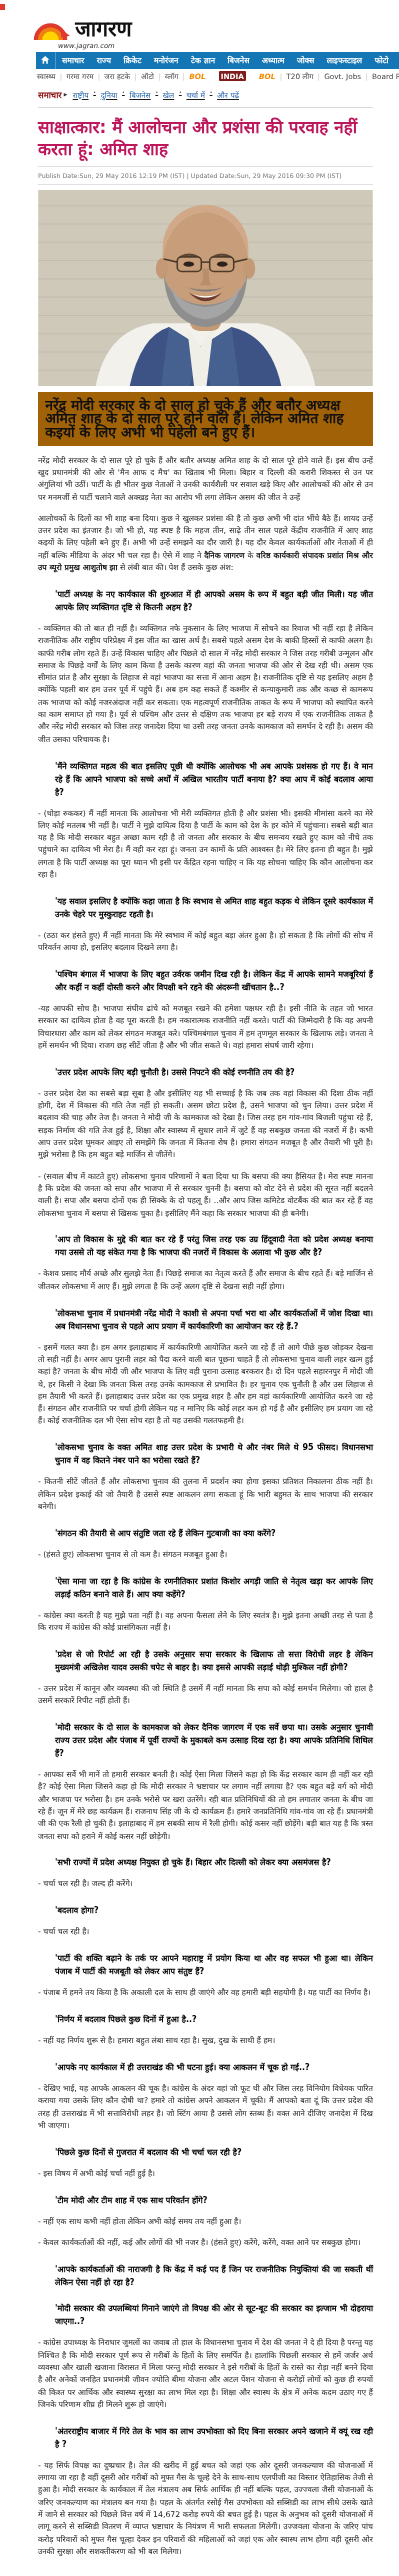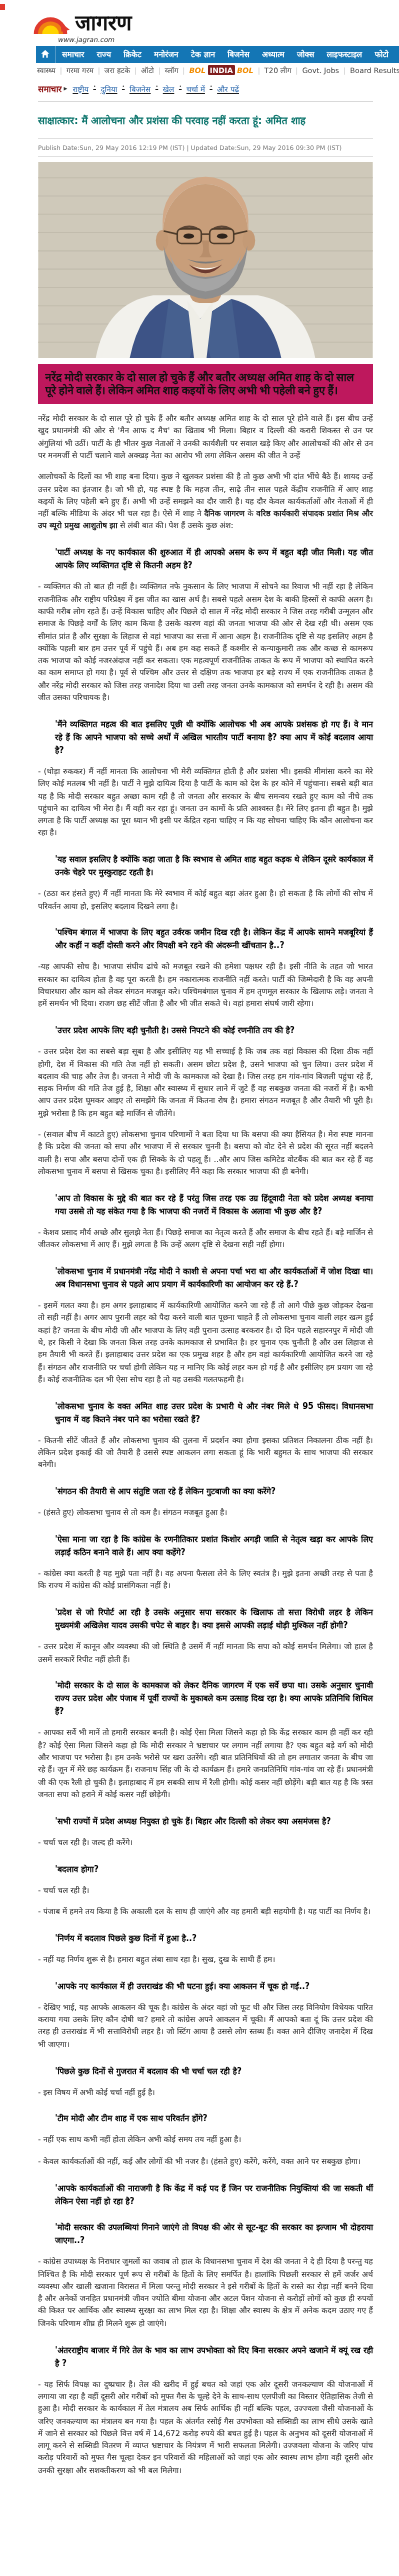--- a/index.html
+++ b/index.html
@@ -1,45 +1,45 @@
 <!DOCTYPE html>
 <html style="font-size:8.4px"><head>
 <meta charset="utf-8">
 <style>
   html,body{margin:0;padding:0;background:#fff;}
   body{width:399px;overflow-x:hidden;font-family:"DejaVu Sans","Liberation Sans",sans-serif;color:#1c1c1c;position:relative;}
   .corner-artifact{position:absolute;left:0;top:3.7px;width:5.2px;height:6.3px;background:#e03a2e;}
   
-  .header-top{padding:10.5px 0 2.1px 31px;}
+  .header-top{padding:10.5px 0 2.1px 31px;margin-top:6px;}
   .logo-row{display:flex;align-items:flex-end;gap:5.2px;}
   .logo-text{font-size:21px;font-weight:700;color:#111;line-height:23px;}
   .logo-url{font-size:6.8px;font-style:italic;color:#333;margin:1px 0 0 27px;}
   
   .nav1{margin-left:36px;background:#1476b5;height:17px;display:flex;align-items:stretch;white-space:nowrap;overflow:hidden;width:364px;}
   .nav1 .home{display:flex;align-items:center;padding:0 5.2px;border-right:0.5px solid rgba(255,255,255,.25);}
   .nav1-item{display:flex;align-items:center;padding:0 6.3px;color:#fff;font-weight:700;font-size:7.8px;text-decoration:none;cursor:pointer;}
   
   .nav2{margin-left:37px;height:15.7px;display:flex;align-items:center;white-space:nowrap;overflow:hidden;width:363px;font-size:7.3px;color:#444;}
   .nav2-item{cursor:pointer;text-align:center;}
   .nav2 .sep{color:#c9c9c9;margin:0 4.2px;}
-  .bol{display:inline-flex;align-items:center;gap:2px;font-weight:700;font-style:italic;}
+  .bol{display:inline-flex;align-items:center;gap:13px;font-weight:700;font-style:italic;}
   .bol .bol-txt{color:#f28c00;}
   .bol .bol-india{background:#7f1d1d;color:#fff;padding:0.5px 2.1px;border-radius:1px;font-style:normal;}
   
   .crumbs{margin:0 0 0 38px;padding:5.2px 0 6.3px 0;border-bottom:0.5px solid #d9d9d9;width:335px;display:flex;align-items:center;white-space:nowrap;overflow:hidden;}
   .crumb-section{color:#8d0e0e;font-weight:700;font-size:8.4px;}
   .crumb-arrow{color:#333;font-size:4.7px;margin:0 5.2px 0 2.1px;}
   .crumb-link{color:#1f5fa8;font-size:7.6px;cursor:pointer;}
   .crumb-dot{color:#555;font-size:4.7px;margin:0 4.7px;}
   
   .article{margin-left:38px;width:335px;}
-  .headline{font-size:10px;line-height:22px;font-weight:700;color:#0f766e;margin:8.4px 0 6.3px 0;}
+  .headline{font-size:17px;line-height:22px;font-weight:700;color:#be185d;margin:8.4px 0 6.3px 0;}
   .datebar{border-top:0.5px solid #e0e0e0;border-bottom:0.5px solid #e0e0e0;padding:4.7px 0;font-size:6.3px;color:#777;}
   .hero{margin-top:5.2px;width:335px;height:196px;display:block;}
-  .caption{margin-top:6.3px;background:#be185d;padding:6.3px 7.3px;font-weight:700;font-size:11px;line-height:13.6px;color:#111;font-family:Liberation Serif, serif;}
+  .caption{margin-top:6.3px;background:#a16207;padding:6.3px 7.3px;font-weight:700;font-size:14px;line-height:13.6px;color:#111;}
   .a-body{margin-top:3.1px;}
   .a-body p{margin:0;padding:0;font-size:7.8px;line-height:12.3px;text-align:justify;color:#1c1c1c;}
   .a-body p.blk{margin-top:9px;}
   .a-body p.q{font-weight:700;color:#000;font-size:8px;margin-top:13.6px;line-height:13px;margin-left:17px;}
   .a-body b{font-weight:700;}
 </style>
 </head>
 <body>
 
 <div class="corner-artifact"></div>
@@ -206,20 +206,21 @@
       <p class="blk q">'ऐसा माना जा रहा है कि कांग्रेस के रणनीतिकार प्रशांत किशोर अगड़ी जाति से नेतृत्व खड़ा कर आपके लिए लड़ाई कठिन बनाने वाले हैं। आप क्या कहेंगे?</p>
       <p class="blk a">- कांग्रेस क्या करती है यह मुझे पता नहीं है। वह अपना फैसला लेने के लिए स्वतंत्र है। मुझे इतना अच्छी तरह से पता है कि राज्य में कांग्रेस की कोई प्रासंगिकता नहीं है।</p>
       <p class="blk q">'प्रदेश से जो रिपोर्ट आ रही है उसके अनुसार सपा सरकार के खिलाफ तो सत्ता विरोधी लहर है लेकिन मुख्यमंत्री अखिलेश यादव उसकी चपेट से बाहर है। क्या इससे आपकी लड़ाई थोड़ी मुश्किल नहीं होगी?</p>
       <p class="blk a">- उत्तर प्रदेश में कानून और व्यवस्था की जो स्थिति है उसमें मैं नहीं मानता कि सपा को कोई समर्थन मिलेगा। जो हाल है उसमें सरकारें रिपीट नहीं होती हैं।</p>
       <p class="blk q">'मोदी सरकार के दो साल के कामकाज को लेकर दैनिक जागरण में एक सर्वे छपा था। उसके अनुसार चुनावी राज्य उत्तर प्रदेश और पंजाब में पूर्वी राज्यों के मुकाबले कम उत्साह दिख रहा है। क्या आपके प्रतिनिधि शिथिल हैं?</p>
       <p class="blk a">- आपका सर्वे भी मानें तो हमारी सरकार बनती है। कोई ऐसा मिला जिसने कहा हो कि केंद्र सरकार काम ही नहीं कर रही है? कोई ऐसा मिला जिसने कहा हो कि मोदी सरकार ने भ्रष्टाचार पर लगाम नहीं लगाया है? एक बहुत बड़े वर्ग को मोदी और भाजपा पर भरोसा है। हम उनके भरोसे पर खरा उतरेंगे। रही बात प्रतिनिधियों की तो हम लगातार जनता के बीच जा रहे हैं। जून में मेरे छह कार्यक्रम हैं। राजनाथ सिंह जी के दो कार्यक्रम हैं। हमारे जनप्रतिनिधि गांव-गांव जा रहे हैं। प्रधानमंत्री जी की एक रैली हो चुकी है। इलाहाबाद में हम सबकी साथ में रैली होगी। कोई कसर नहीं छोड़ेंगे। बड़ी बात यह है कि त्रस्त जनता सपा को हराने में कोई कसर नहीं छोड़ेगी।</p>
       <p class="blk q">'सभी राज्यों में प्रदेश अध्यक्ष नियुक्त हो चुके हैं। बिहार और दिल्ली को लेकर क्या असमंजस है?</p>
       <p class="blk a">- चर्चा चल रही है। जल्द ही करेंगे।</p>
       <p class="blk q">'बदलाव होगा?</p>
       <p class="blk a">- चर्चा चल रही है।</p>
+      <p class="blk q">'पार्टी की शक्ति बढ़ाने के तर्क पर आपने महाराष्ट्र में प्रयोग किया था और वह सफल भी हुआ था। लेकिन पंजाब में पार्टी की मजबूती को लेकर आप संतुष्ट हैं?</p>
       <p class="blk a">- पंजाब में हमने तय किया है कि अकाली दल के साथ ही जाएंगे और वह हमारी बड़ी सहयोगी है। यह पार्टी का निर्णय है।</p>
       <p class="blk q">'निर्णय में बदलाव पिछले कुछ दिनों में हुआ है..?</p>
       <p class="blk a">- नहीं यह निर्णय शुरू से है। हमारा बहुत लंबा साथ रहा है। सुख, दुख के साथी हैं हम।</p>
       <p class="blk q">'आपके नए कार्यकाल में ही उत्तराखंड की भी घटना हुई। क्या आकलन में चूक हो गई..?</p>
       <p class="blk a">- देखिए भाई, यह आपके आकलन की चूक है। कांग्रेस के अंदर वहां जो फूट थी और जिस तरह विनियोग विधेयक पारित कराया गया उसके लिए कौन दोषी था? हमारे तो कांग्रेस अपने आकलन में चूकी। मैं आपको बता दूं कि उत्तर प्रदेश की तरह ही उत्तराखंड में भी सत्ताविरोधी लहर है। जो स्टिंग आया है उससे लोग स्तब्ध हैं। वक्त आने दीजिए जनादेश में दिख भी जाएगा।</p>
       <p class="blk q">'पिछले कुछ दिनों से गुजरात में बदलाव की भी चर्चा चल रही है?</p>
       <p class="blk a">- इस विषय में अभी कोई चर्चा नहीं हुई है।</p>
       <p class="blk q">'टीम मोदी और टीम शाह में एक साथ परिवर्तन होंगे?</p>
       <p class="blk a">- नहीं एक साथ कभी नहीं होता लेकिन अभी कोई समय तय नहीं हुआ है।</p>
       <p class="blk a">- केवल कार्यकर्ताओं की नहीं, कई और लोगों की भी नजर है। (हंसते हुए) करेंगे, करेंगे, वक्त आने पर सबकुछ होगा।</p>

